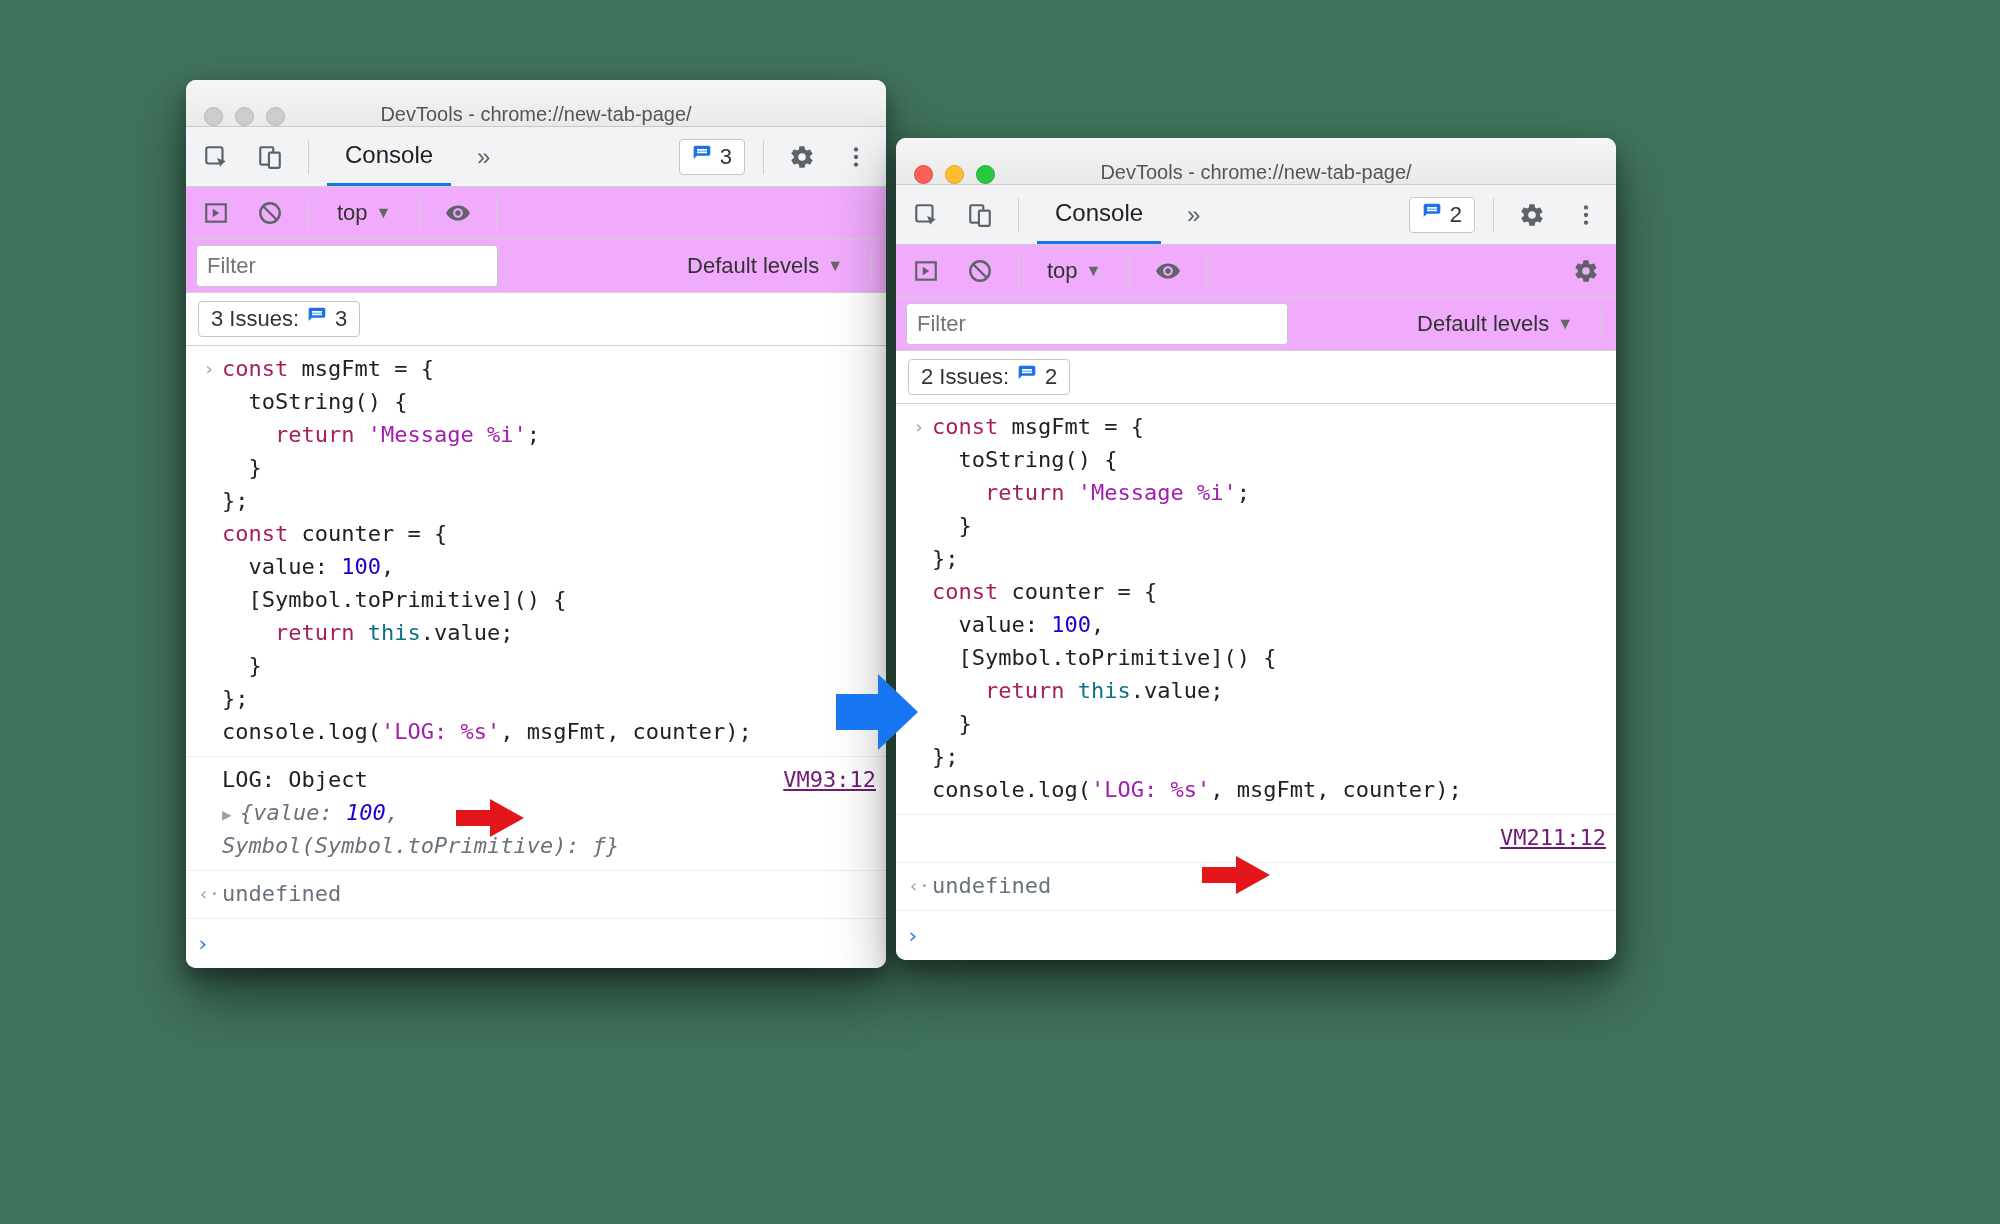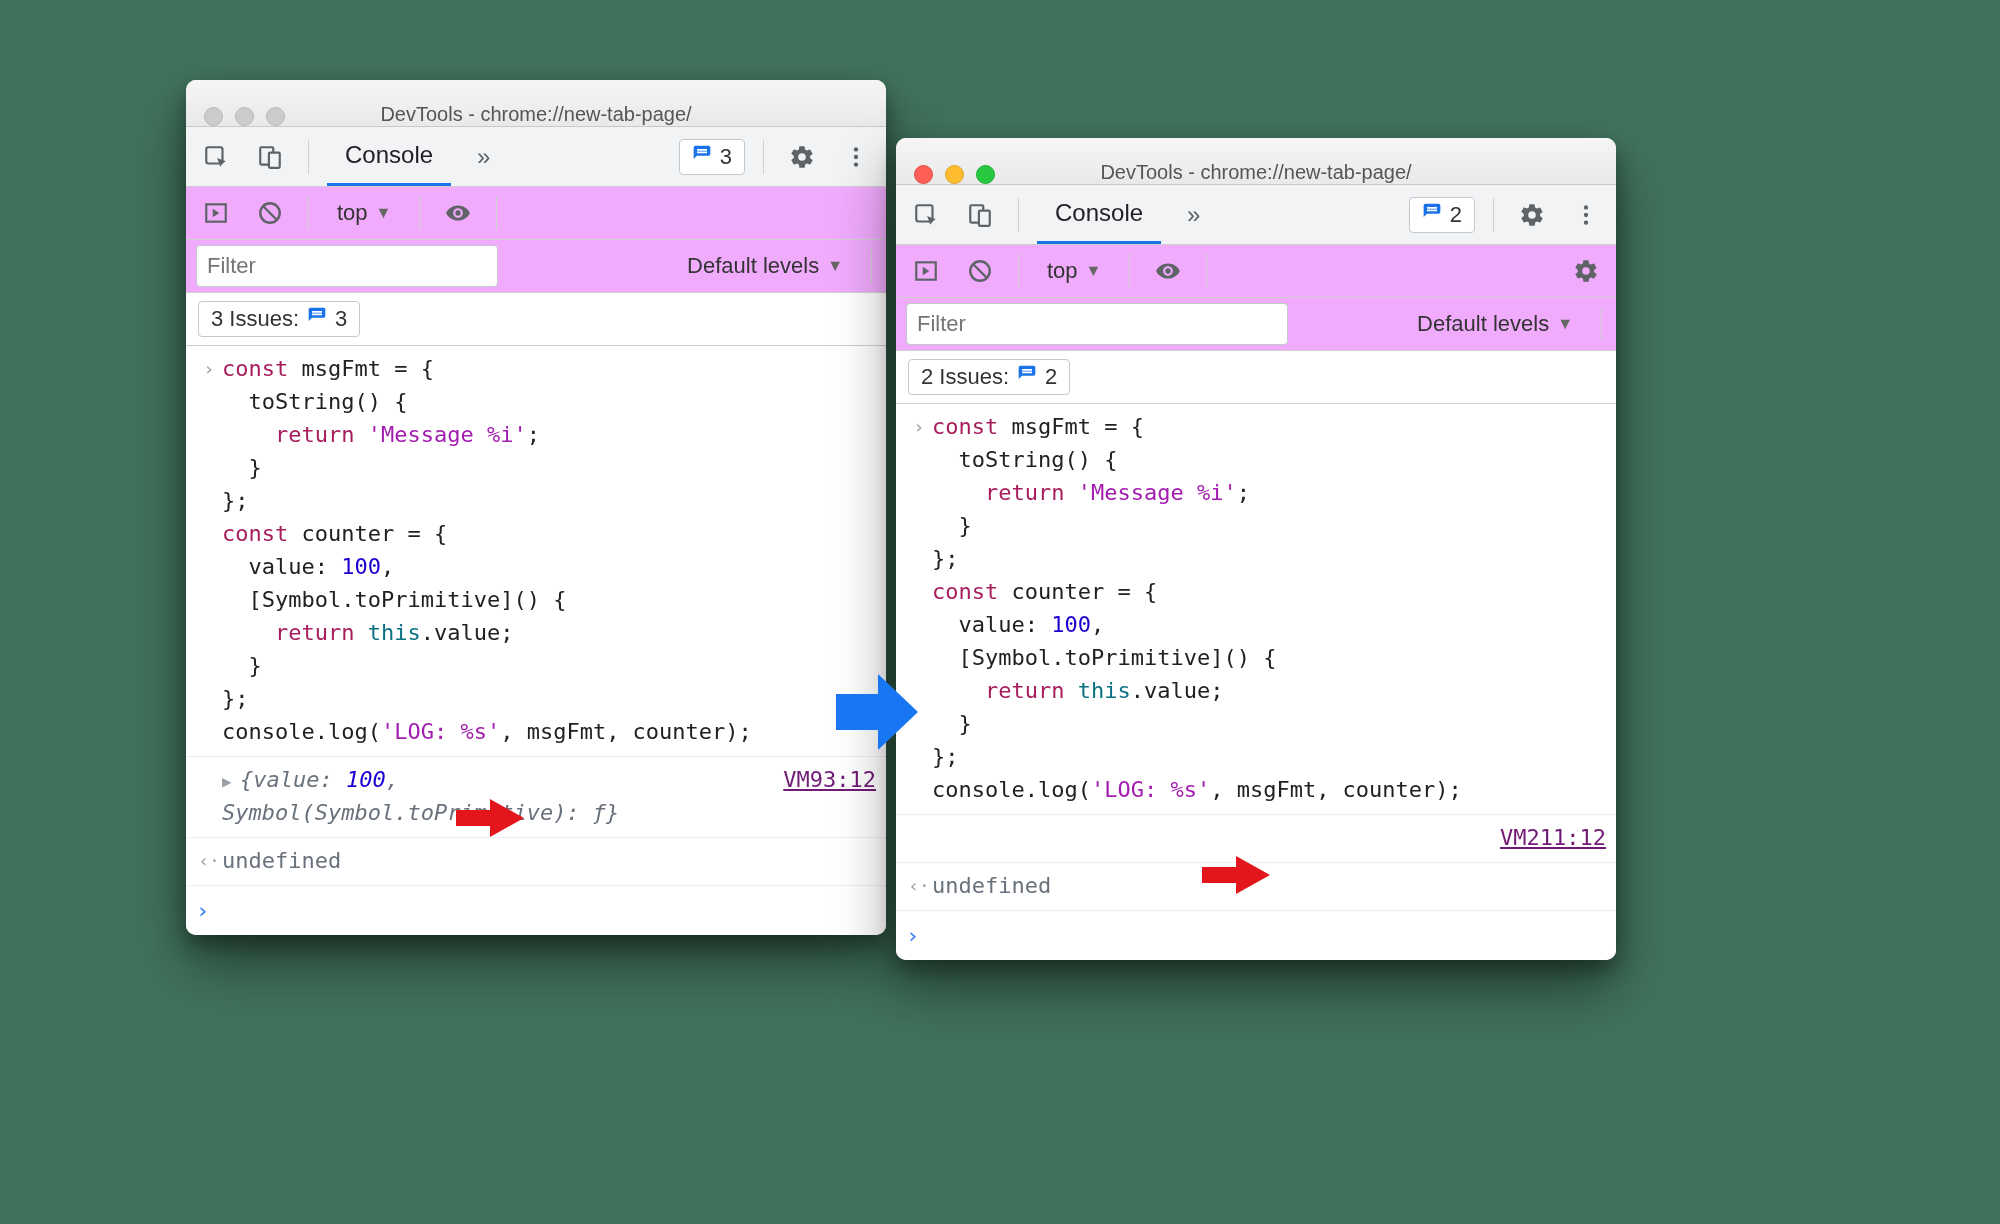--- a/index.html
+++ b/index.html
@@ -159,20 +159,21 @@
 <span>  [Symbol.toPrimitive]() {</span>
 <span class="kw">    return </span><span class="th">this</span><span>.value;</span>
 <span>  }</span>
 <span>};</span>
 <span>console.log(</span><span class="str">'LOG: %s'</span><span>, msgFmt, counter);</span></div>
       </div>
 
       <div class="row withlink">
         <div class="gut"></div>
         <div class="body-wrap">
+          <div><span class="body">LOG: Object</span></div>
           <div class="muted ital"><span class="exp">▶</span><span>{value: </span><span class="num">100</span><span>, Symbol(Symbol.toPrimitive): ƒ}</span></div>
         </div>
         <span class="link">VM93:12</span>
       </div>
 
       <div class="row">
         <div class="gut ret-ic">‹·</div>
         <div class="body muted">undefined</div>
       </div>
 

